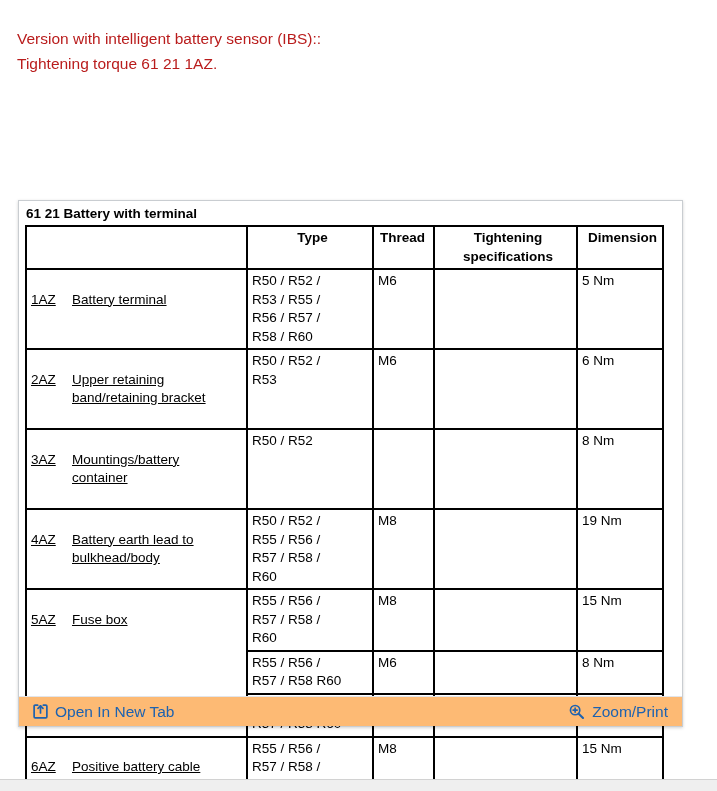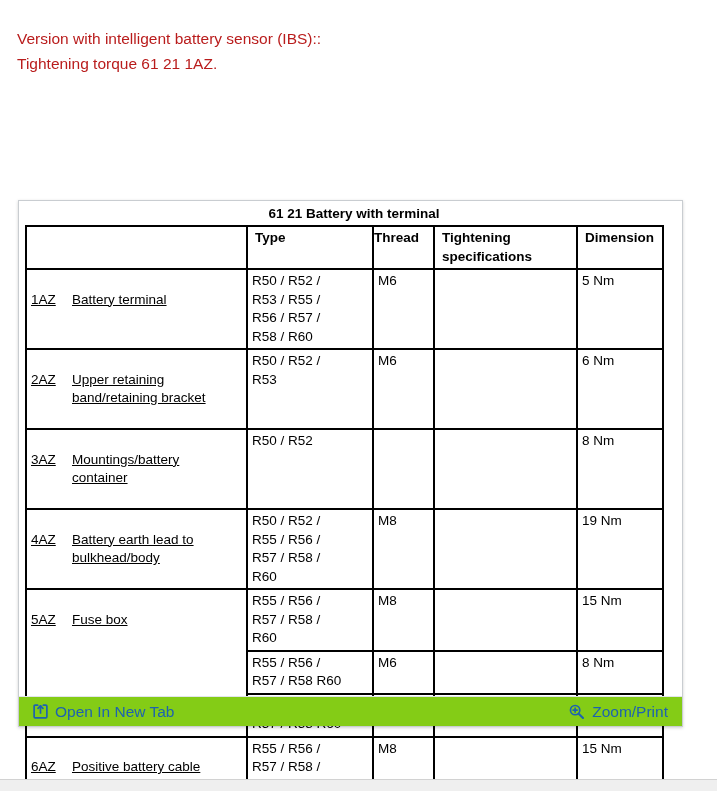--- a/index.html
+++ b/index.html
@@ -21,52 +21,51 @@
     position: absolute; left: 18px; top: 200px;
     width: 665px; height: 527px;
     background: #ffffff;
     border: 1px solid #c9cdd1;
     box-shadow: 0 1px 3px rgba(0,0,0,0.18);
   }
   .panel-title {
     font-weight: bold; font-size: 13.5px; color: #000;
     padding: 5px 0 3px 7px;
     height: 24px;
-    text-align: center;
   }
   
   table.torque {
     border-collapse: collapse;
     table-layout: fixed;
     margin-left: 6px;
     width: 637px;
     font-size: 13.5px; line-height: 18.5px; color: #000;
   }
   table.torque, table.torque th, table.torque td {
     border: 2px solid #000;
   }
   table.torque th {
-    text-align: left; vertical-align: top;
+    text-align: center; vertical-align: top;
     font-weight: bold;
     padding: 2px 2px 2px 7px;
   }
   table.torque td {
     vertical-align: top;
     padding: 2px 2px 2px 4px;
     white-space: pre-line;
   }
   td.label-cell { display: table-cell; text-decoration: underline; }
   .label-inner { display: flex; }
   .row-code { width: 41px; flex: 0 0 41px; }
   .row-desc { flex: 1; white-space: pre-line; }
   
   .panel-footer {
     position: absolute; left: 0; right: 0; bottom: 0;
     height: 30px;
-    background: #84cc16;
+    background: #fdba74;
     display: flex; align-items: center; justify-content: space-between;
     padding: 0 14px 0 13px;
     border-top: 1px solid #e2e5ea;
   }
   .footer-link {
     color: #1d62b0; font-size: 15.5px; text-decoration: none;
     display: inline-flex; align-items: center; gap: 6px;
     cursor: pointer;
   }
   .footer-link svg { display: block; }

